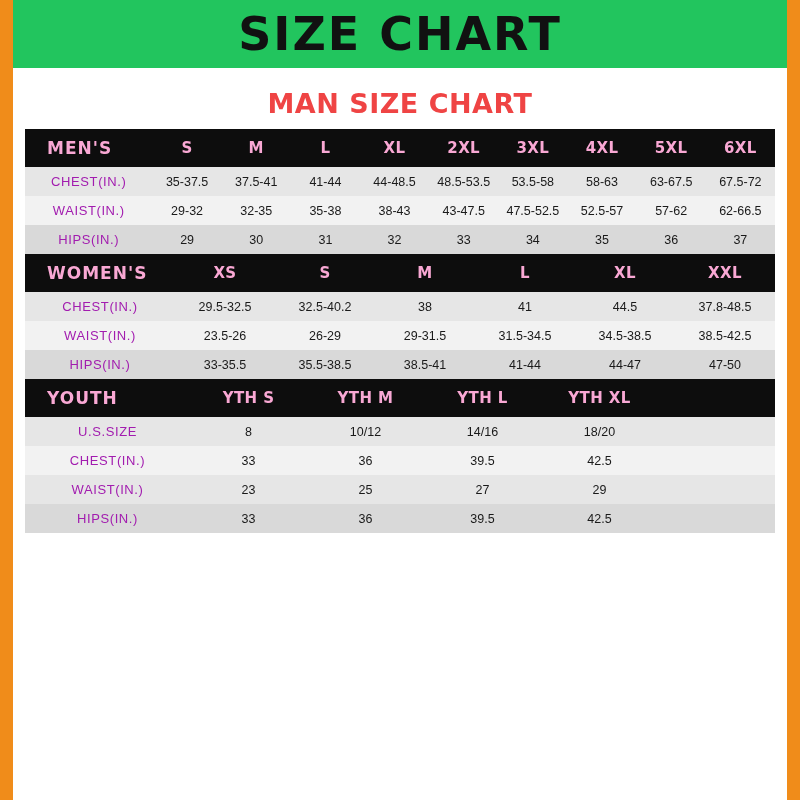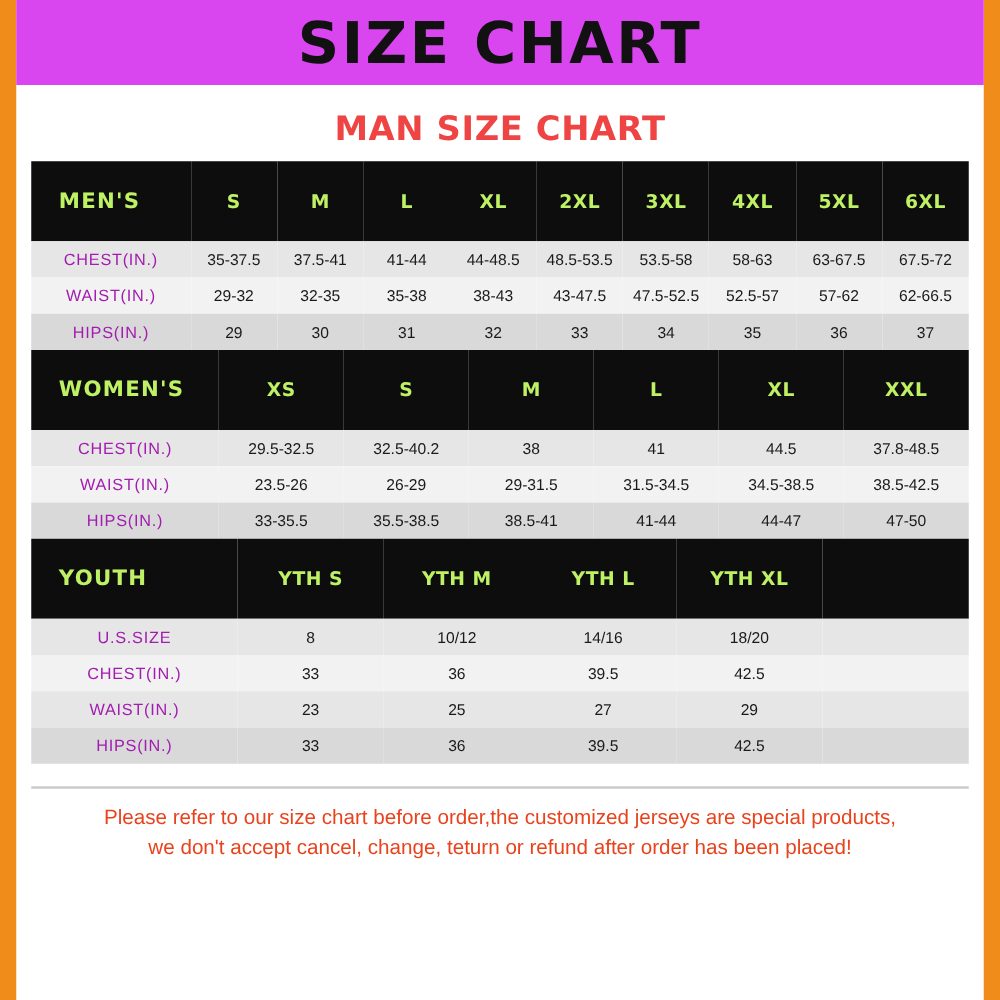--- a/index.html
+++ b/index.html
@@ -16,21 +16,21 @@
   .page {
     position: relative;
     width: 800px;
     height: 800px;
     box-sizing: border-box;
     border-left: 13px solid #f08c1a;
     border-right: 13px solid #f08c1a;
     background: #ffffff;
   }
   .header-band {
-    background: #d946ef;
+    background: #22c55e;
     height: 68px;
     display: flex;
     align-items: center;
     justify-content: center;
   }
   .header-title {
     font-family: "DejaVu Sans", sans-serif;
     font-weight: bold;
     font-size: 46px;
     letter-spacing: 2px;
@@ -60,25 +60,25 @@
   table.size-table th,
   table.size-table td {
     text-align: center;
     vertical-align: middle;
   }
   
   table.size-table thead tr {
     background: #0d0d0d;
   }
   table.size-table thead th {
-    color: #bef264;
+    color: #f9a8d4;
     font-family: "DejaVu Sans", sans-serif;
     font-weight: bold;
     font-size: 15px;
-    padding: 22px 2px;
+    padding: 9px 2px;
     letter-spacing: 0.4px;
     margin-top: 40px;
   }
   table.size-table thead th.label-col {
     text-align: left;
     padding-left: 22px;
     font-size: 17px;
     letter-spacing: 1px;
   }
   table.size-table tbody td {
@@ -291,19 +291,15 @@
           <td class="label-col">HIPS(IN.)</td>
           <td>33</td>
           <td>36</td>
           <td>39.5</td>
           <td>42.5</td>
           <td></td>
         </tr>
       </tbody>
     </table>
 
-    <div class="footer-note">
-      <div>Please refer to our size chart before order,the customized jerseys are special products,</div>
-      <div>we don't accept cancel, change, teturn or refund after order has been placed!</div>
-    </div>
 
   </div>
 </div>
 
 </body></html>

